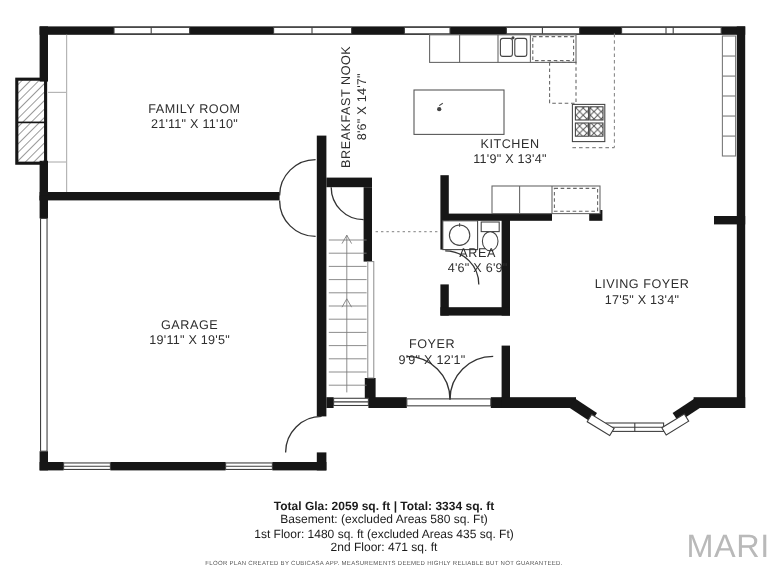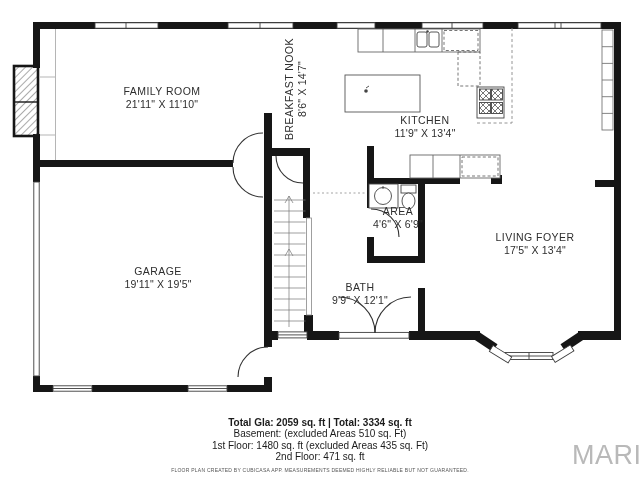--- a/index.html
+++ b/index.html
@@ -195,27 +195,27 @@
   </div>
   <div class="room-label" style="left:398px;top:218px;">
     <span class="room-name">AREA</span>
     <span class="room-dims">4'6" X 6'9"</span>
   </div>
   <div class="room-label" style="left:535px;top:244px;">
     <span class="room-name">LIVING FOYER</span>
     <span class="room-dims">17'5" X 13'4"</span>
   </div>
   <div class="room-label" style="left:360px;top:294px;">
-    <span class="room-name">BATH</span>
+    <span class="room-name">FOYER</span>
     <span class="room-dims">9'9" X 12'1"</span>
   </div>
 
   <div class="footer">
     <div class="footer-line bold">Total Gla: 2059 sq. ft | Total: 3334 sq. ft</div>
-    <div class="footer-line">Basement: (excluded Areas 510 sq. Ft)</div>
+    <div class="footer-line">Basement: (excluded Areas 580 sq. Ft)</div>
     <div class="footer-line">1st Floor: 1480 sq. ft (excluded Areas 435 sq. Ft)</div>
     <div class="footer-line">2nd Floor: 471 sq. ft</div>
     <div class="disclaimer">FLOOR PLAN CREATED BY CUBICASA APP. MEASUREMENTS DEEMED HIGHLY RELIABLE BUT NOT GUARANTEED.</div>
   </div>
 
   <div class="logo">MARIS</div>
 
 </div>
 
 </body></html>

